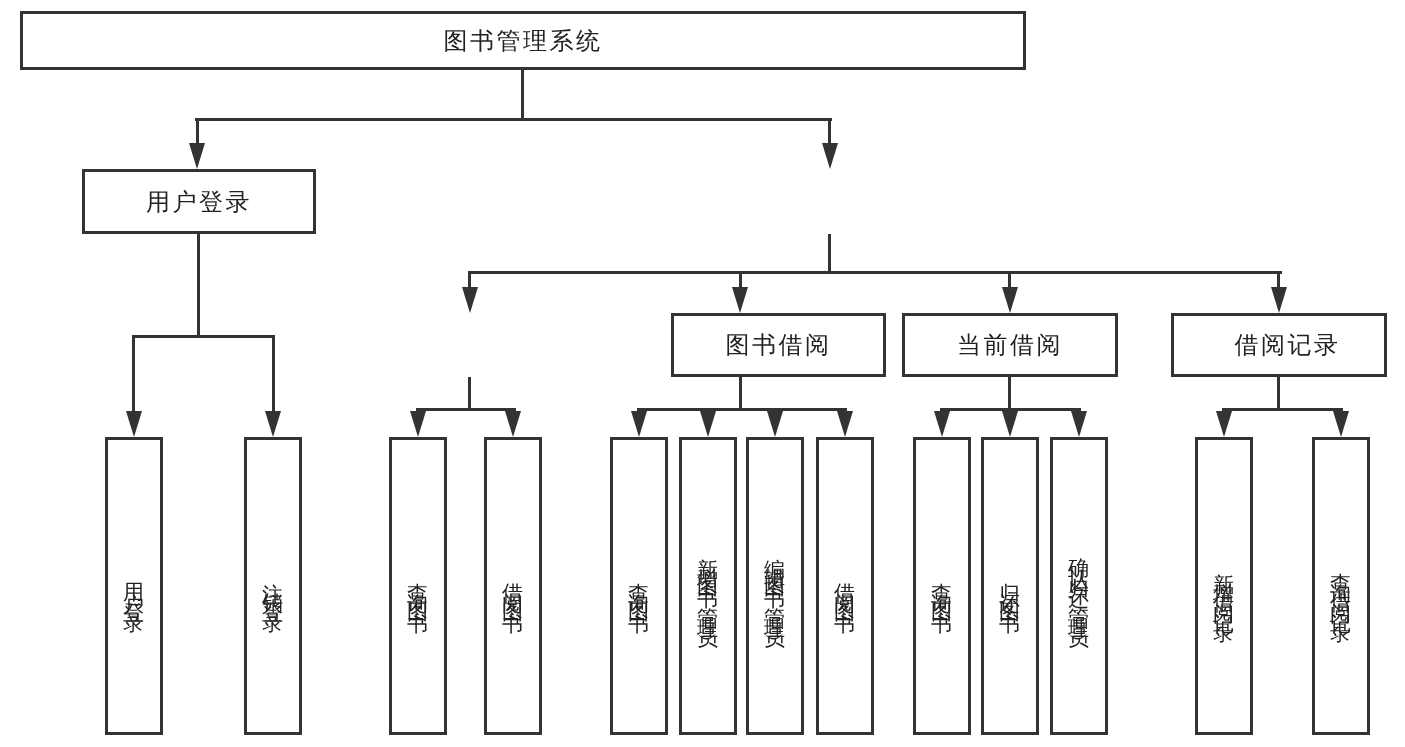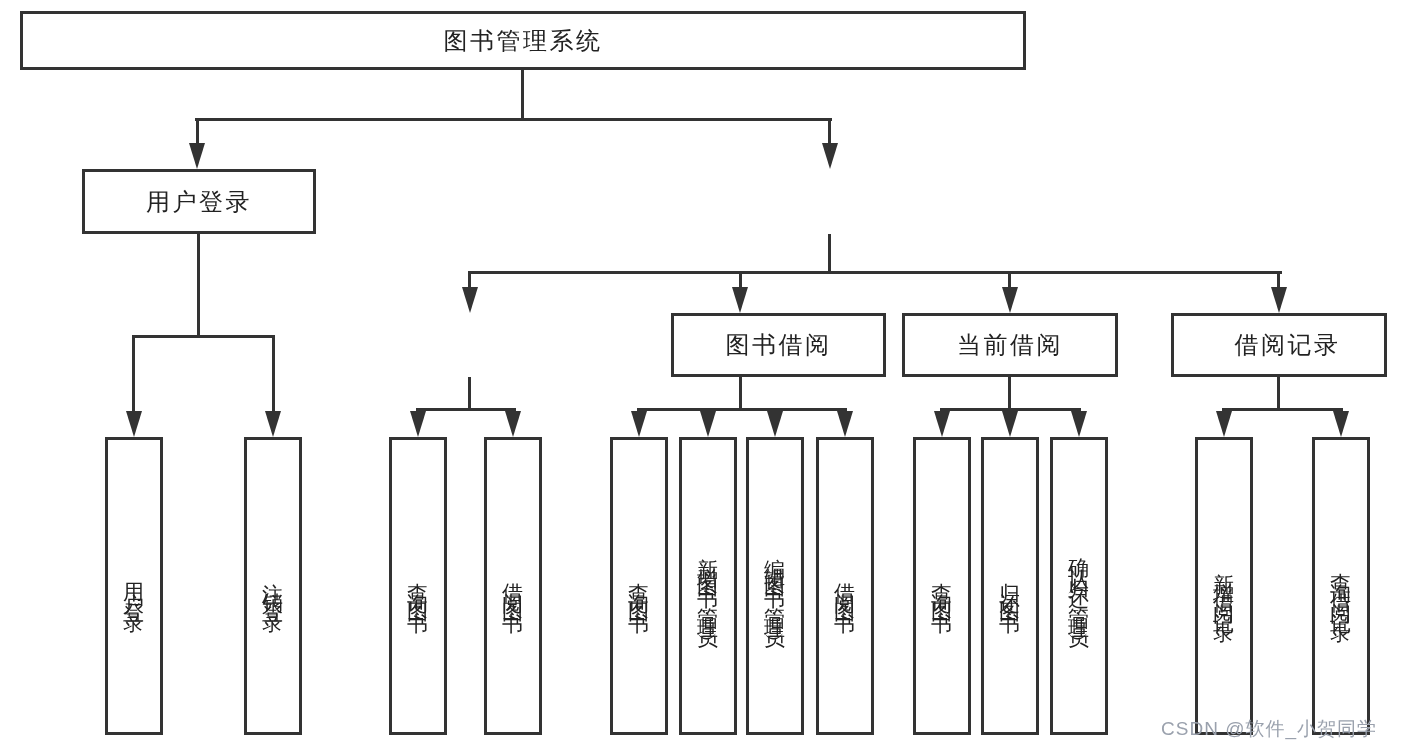--- a/index.html
+++ b/index.html
@@ -155,15 +155,14 @@
   <div class="vl" style="left:1077px;top:408px;height:6px;"></div>
   <div class="arr" style="left:1071px;top:411px;"></div>
 
   <div class="vl" style="left:1277px;top:377px;height:34px;"></div>
   <div class="hl" style="left:1222px;top:408px;width:121px;"></div>
   <div class="vl" style="left:1222px;top:408px;height:6px;"></div>
   <div class="arr" style="left:1216px;top:411px;"></div>
   <div class="vl" style="left:1339px;top:408px;height:6px;"></div>
   <div class="arr" style="left:1333px;top:411px;"></div>
 
-  <div class="watermark">CSDN @软件_小贺同学</div>
 
 </div>
 
 </body></html>

